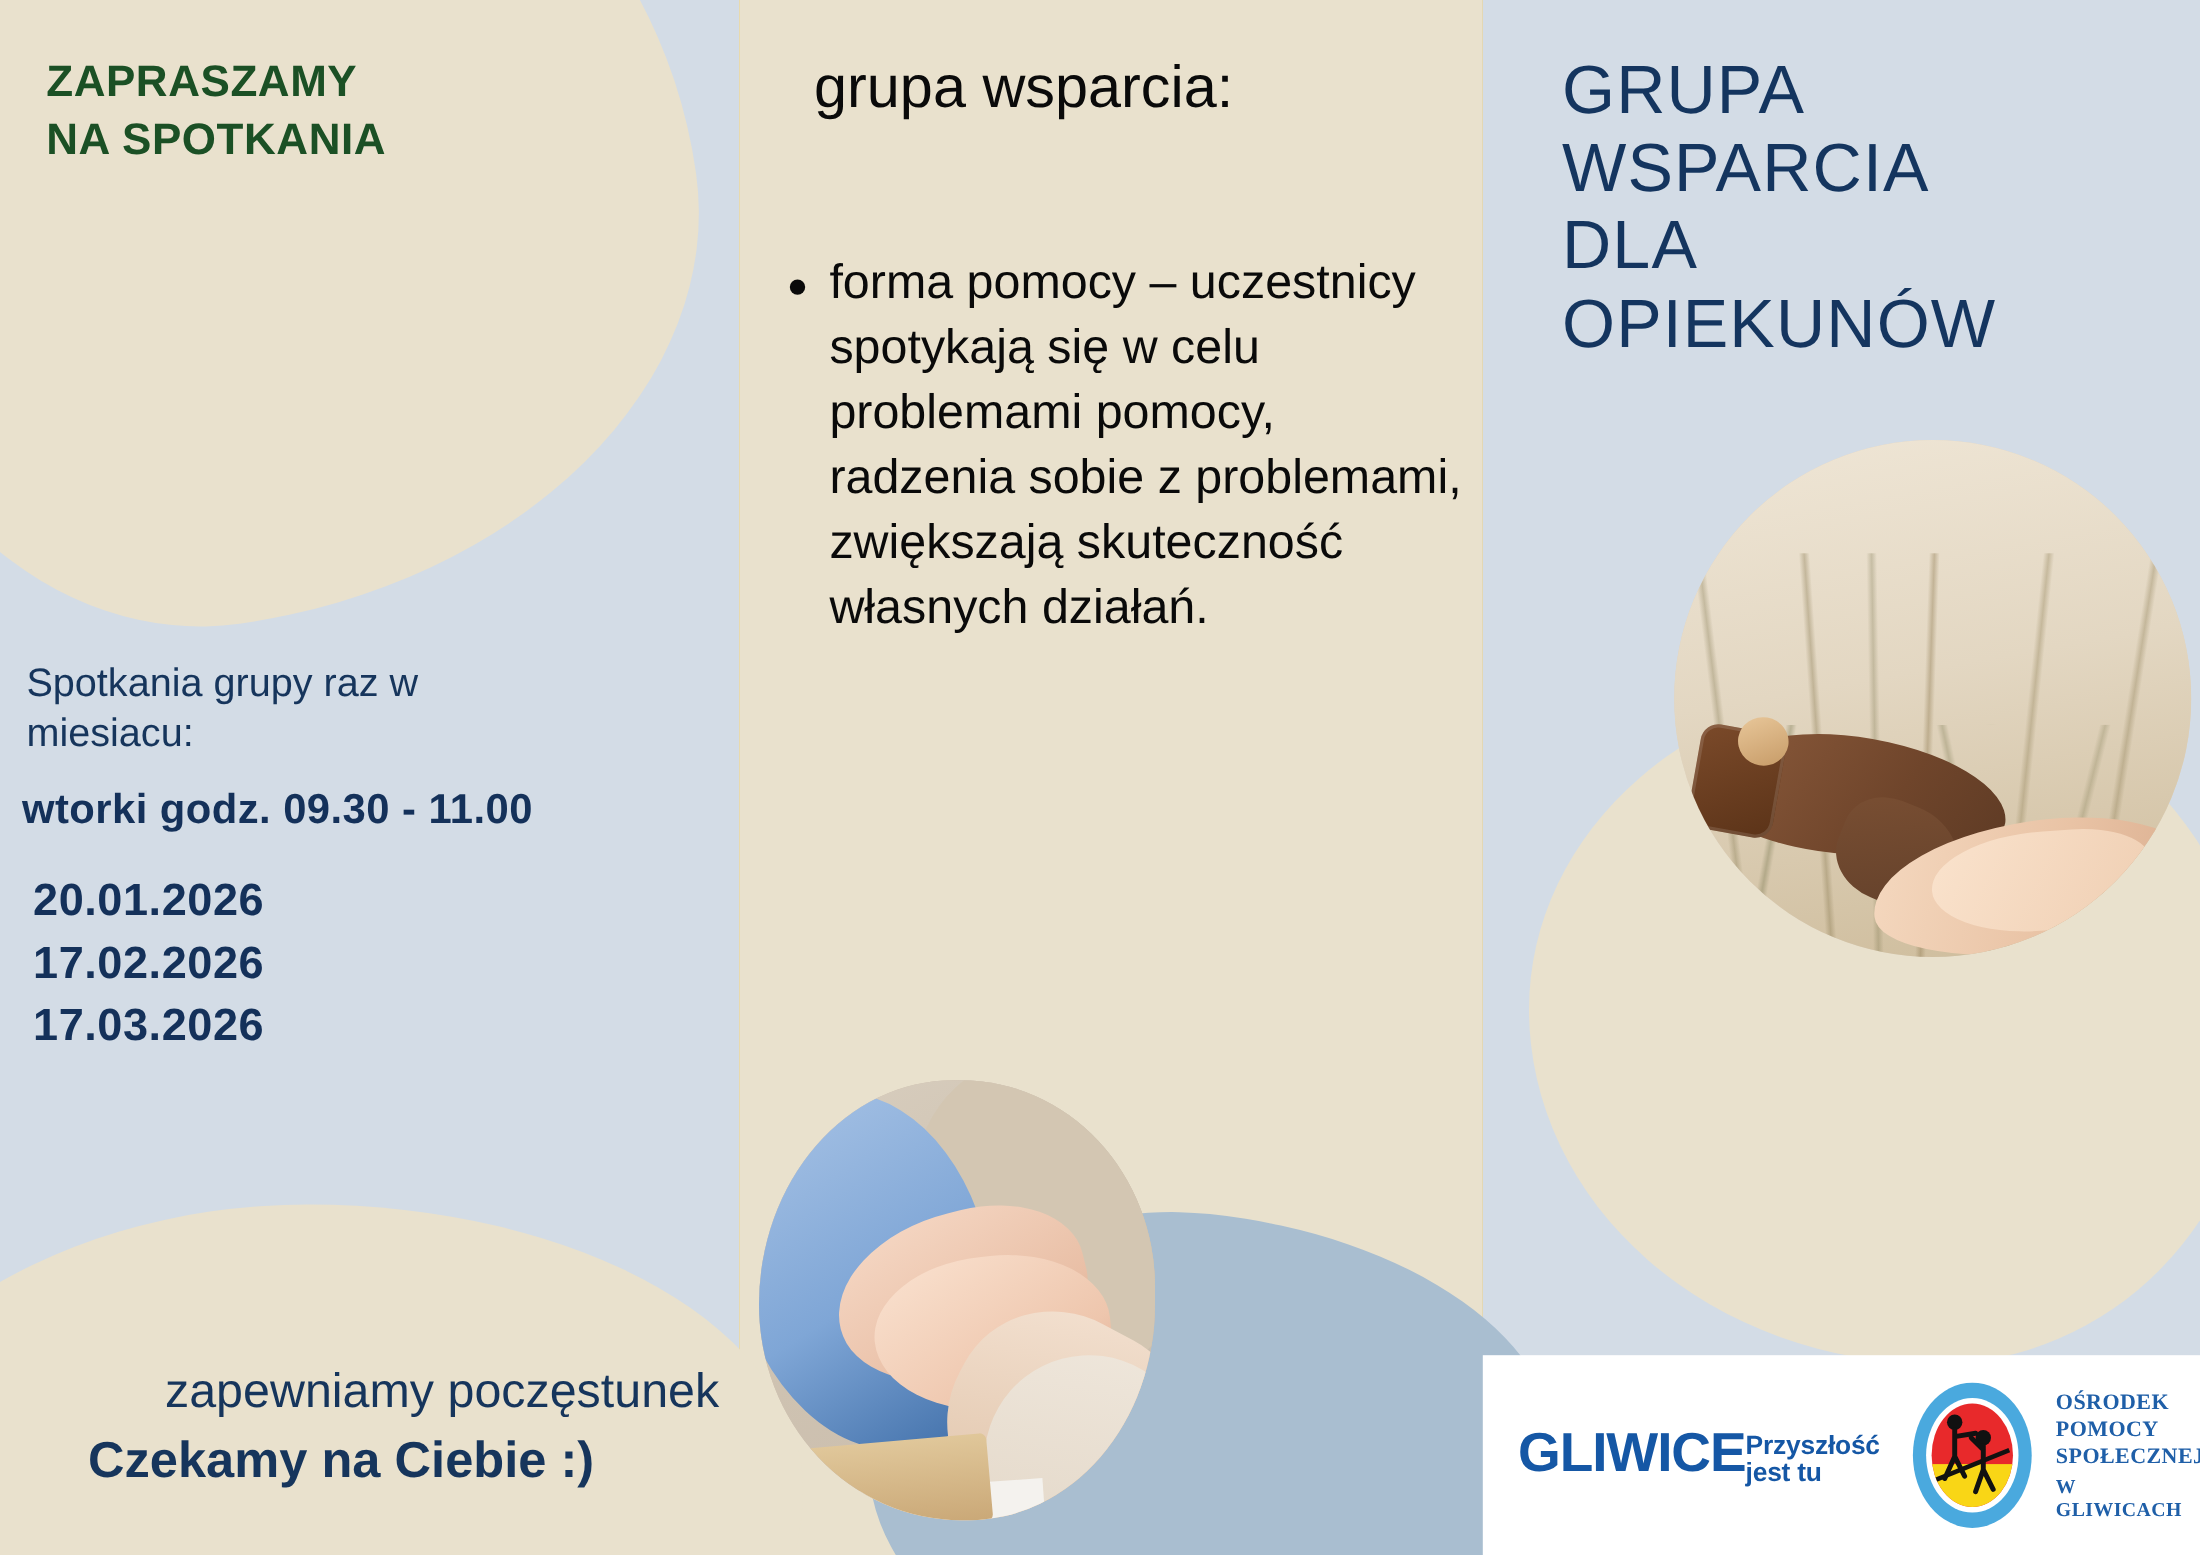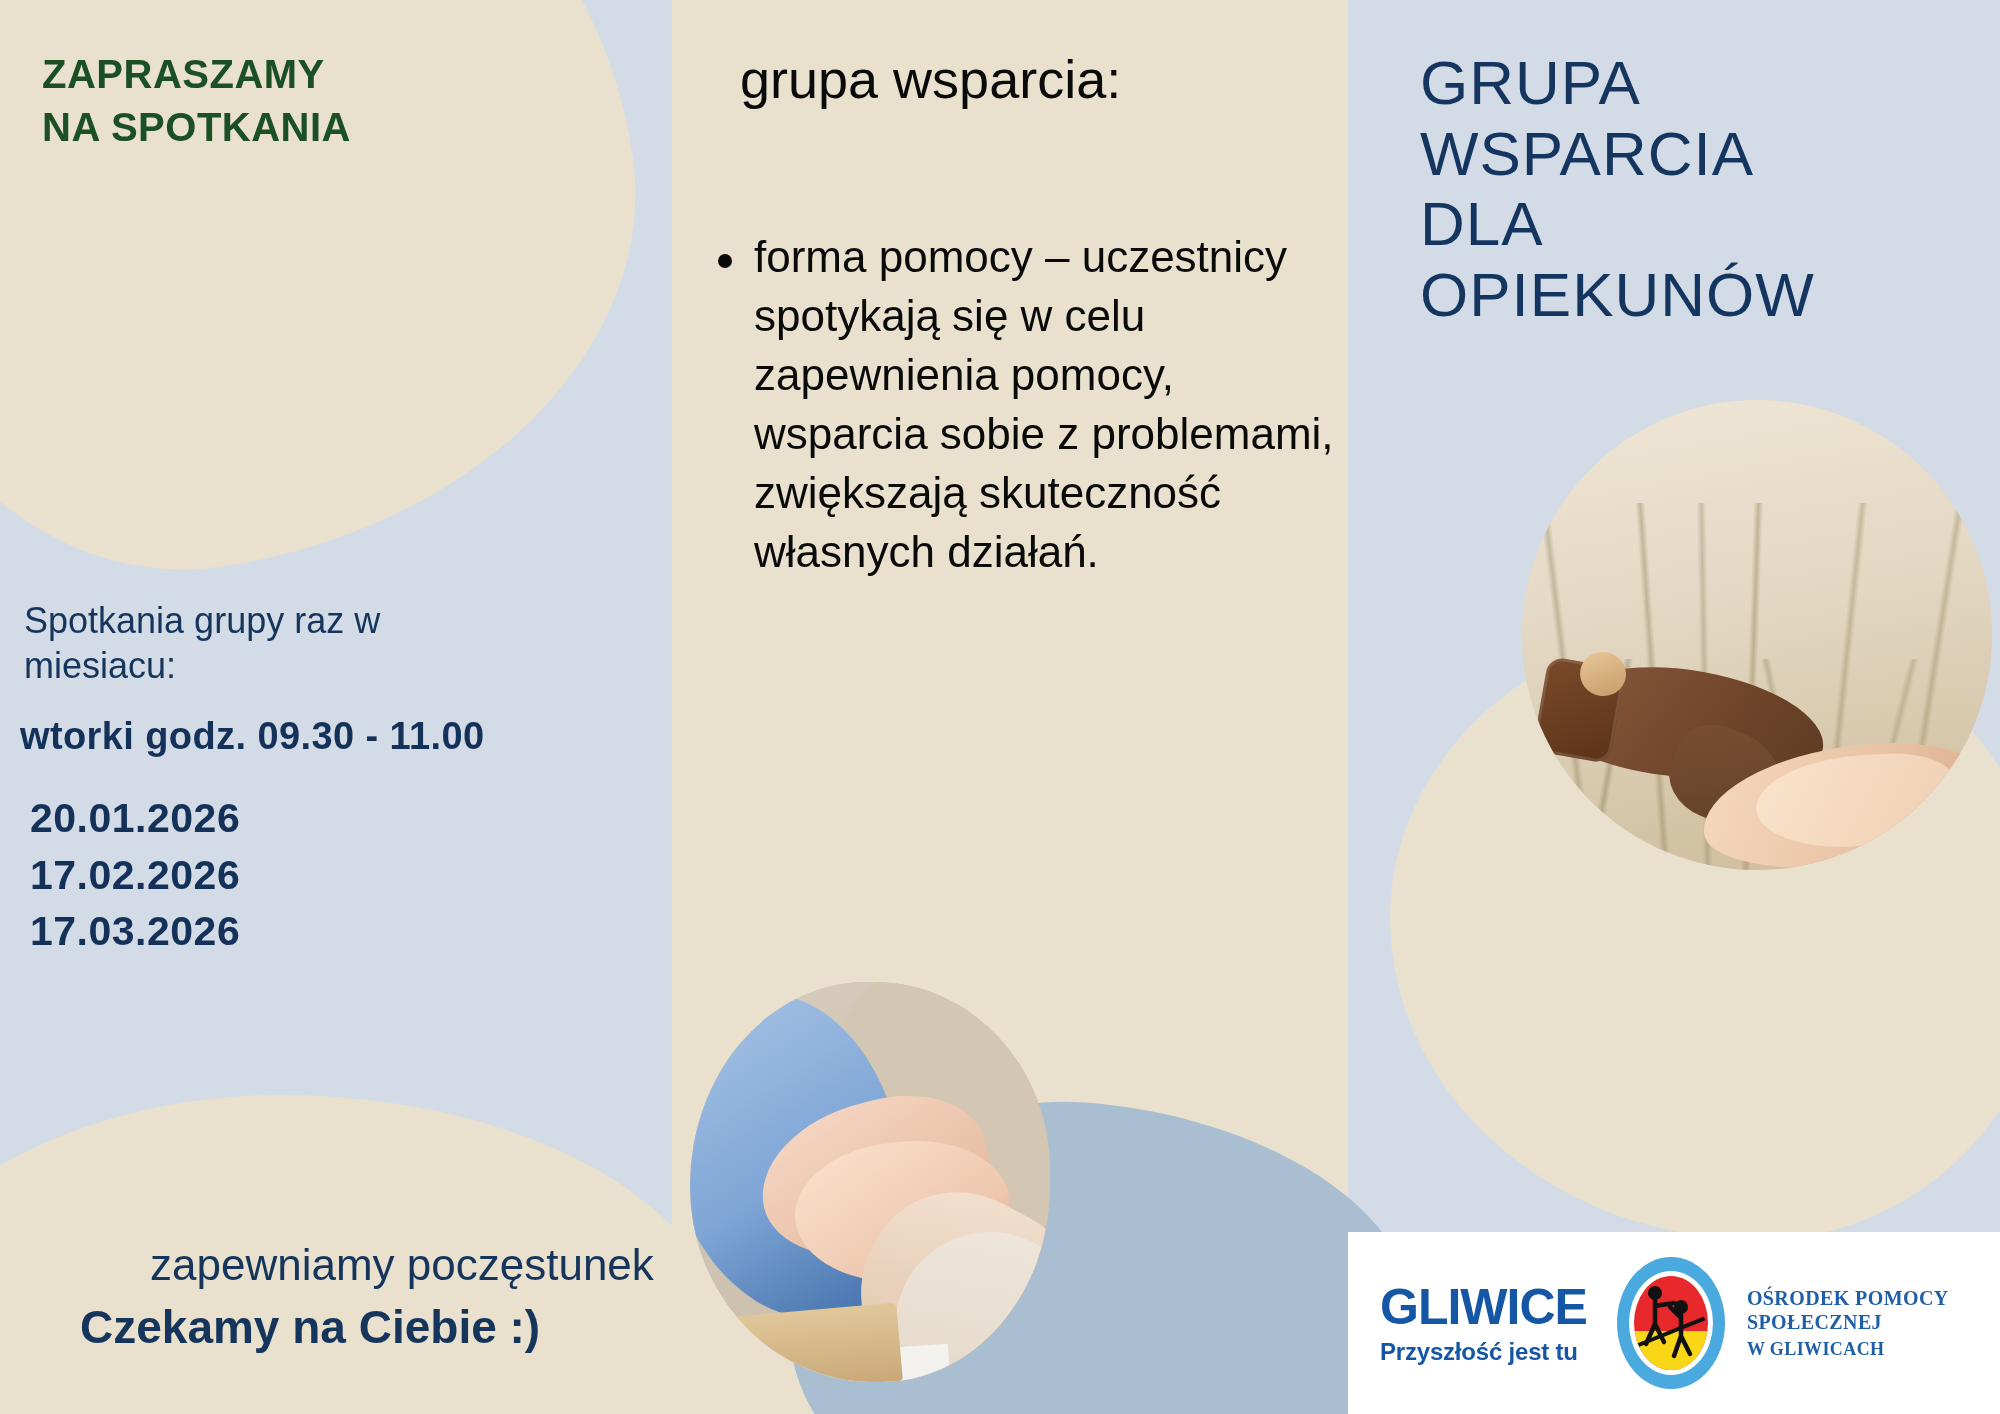--- a/index.html
+++ b/index.html
@@ -280,21 +280,21 @@
 
   
   .logo-bar{
     position:absolute;left:1348px;top:1232px;
     width:652px;height:182px;
     background:#ffffff;
     display:flex;align-items:center;
   }
   .logo-gliwice{
     margin-left:32px;
-    display:flex;flex-direction:column;align-items:flex-start;
+    display:flex;align-items:flex-start;
     line-height:1;
   }
   .logo-gliwice .gl-main{
     color:#1557a5;
     font-size:50px;
     font-weight:bold;
     letter-spacing:-1px;
     font-family:"Liberation Sans", sans-serif;
   }
   .logo-gliwice .gl-sub{
@@ -381,21 +381,21 @@
     <div>17.03.2026</div>
   </div>
 
   <div class="treat">zapewniamy poczęstunek</div>
   <div class="waiting">Czekamy na Ciebie :)</div>
 
   <div class="mid-title">grupa wsparcia:</div>
 
   <div class="mid-bullet">
     <span class="dot"></span>
-    <span class="txt">forma pomocy – uczestnicy spotykają się w celu zapewnienia pomocy, wsparcia sobie z problemami, zwiększają skuteczność własnych działań.</span>
+    <span class="txt">forma pomocy – uczestnicy spotykają się w celu problemami pomocy, radzenia sobie z problemami, zwiększają skuteczność własnych działań.</span>
   </div>
 
   <div class="photo-hands">
     <div class="sky"></div>
     <div class="wall"></div>
     <div class="jeans"></div>
     <div class="hand1"></div>
     <div class="hand2"></div>
     <div class="arm"></div>
     <div class="sleeve"></div>

